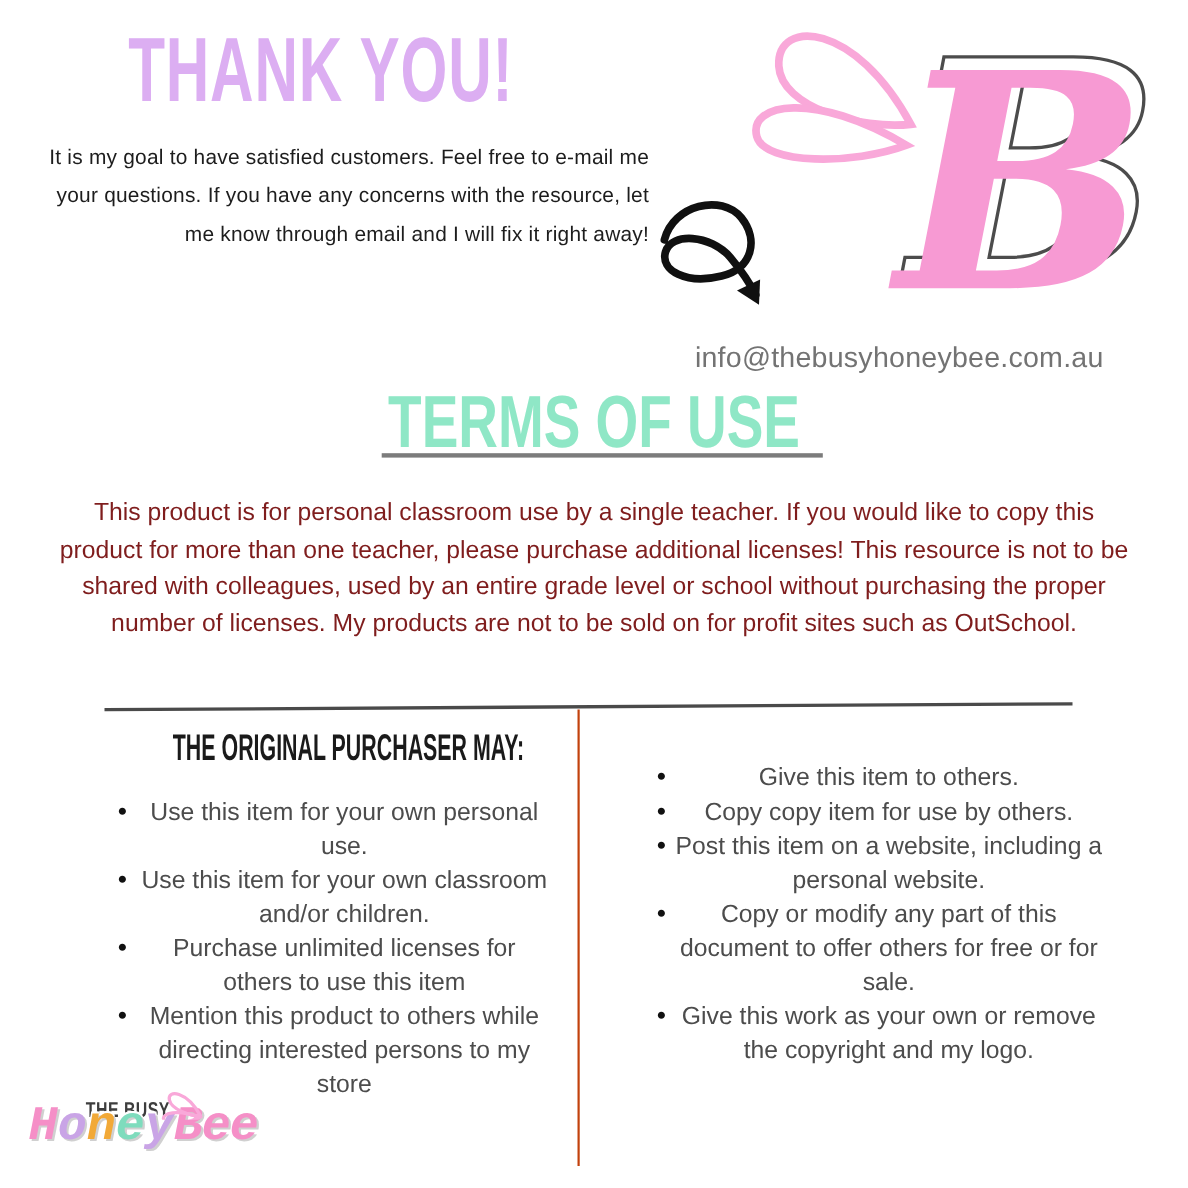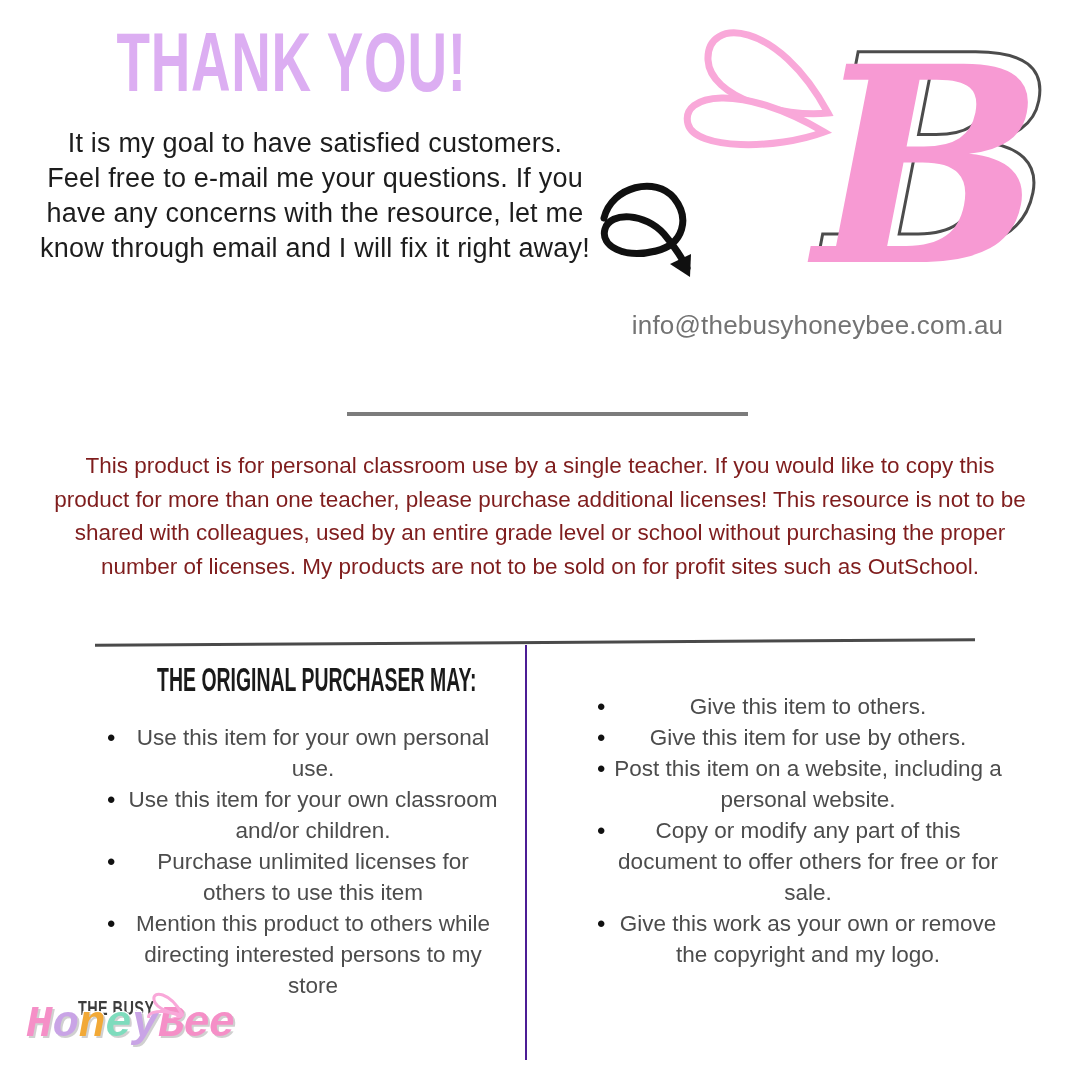--- a/index.html
+++ b/index.html
@@ -18,21 +18,21 @@
   .thank-you .big {
     display:inline-block;
     font-size:74px; font-weight:bold; line-height:1.0;
     letter-spacing:1px;
     transform:scaleX(0.74) scaleY(1.12);
     transform-origin:center top;
     color:#dcaef2;
   }
   .intro {
     position:absolute; left:40px; top:126px; width:550px;
-    font-size:27px; line-height:35px; text-align:center;
+    font-size:19px; line-height:35px; text-align:right;
     color:#1d1d1d; letter-spacing:0.2px;
   }
   .doodle-arrow {
     position:absolute; left:596px; top:178px; width:102px; height:122px;
   }
   .bee-b-logo {
     position:absolute; left:678px; top:0px; width:392px; height:300px;
   }
   .bee-b-logo .b-glyph {
     font-family:"DejaVu Serif", serif; font-style:italic; font-weight:bold;
@@ -66,21 +66,21 @@
   .col-topline {
     position:absolute; left:95px; top:641px; width:880px; height:3px;
     background:#4a4a4a; transform:rotate(-0.35deg);
   }
   .columns {
     position:absolute; left:95px; top:645px; width:922px; height:415px;
     display:flex;
   }
   .col { padding-top:20px; }
   .col-left {
-    width:432px; border-right:2px solid #4c1d95; padding-right:8px;
+    width:432px; border-right:2px solid #c2410c; padding-right:8px;
   }
   .col-right { flex:1; padding-left:8px; }
   .col-heading { text-align:center; }
   .col-heading .hd {
     display:inline-block;
     font-size:27px; font-weight:bold; color:#1a1a1a;
     transform:scaleX(0.72) scaleY(1.25);
     transform-origin:center center;
     white-space:nowrap;
   }
@@ -138,20 +138,23 @@
     <path d="M 150 113 C 100 20 28 16 30 60 C 32 98 105 118 150 113 Z" fill="#ffffff" stroke="#f9a8d9" stroke-width="7"></path>
     <path d="M 146 132 C 62 82 2 94 10 124 C 17 150 98 150 146 132 Z" fill="#ffffff" stroke="#f9a8d9" stroke-width="7"></path>
 
     <text class="b-glyph" x="148" y="250" font-size="272" fill="#ffffff" stroke="#4c4c4c" stroke-width="3">B</text>
 
     <text class="b-glyph" x="136" y="262" font-size="272" fill="#f79ad3">B</text>
   </svg>
 
   <div class="email">info@thebusyhoneybee.com.au</div>
 
+  <div class="terms-title">
+    <span class="big">TERMS OF USE</span>
+  </div>
   <div class="terms-underline"></div>
 
   <p class="terms-body">This product is for personal classroom use by a single teacher. If you would like to copy this product for more than one teacher, please purchase additional licenses! This resource is not to be shared with colleagues, used by an entire grade level or school without purchasing the proper number of licenses. My products are not to be sold on for profit sites such as OutSchool.</p>
 
   <div class="col-topline"></div>
   <div class="columns">
 
     <div class="col col-left">
       <div class="col-heading">
         <span class="hd">THE ORIGINAL PURCHASER MAY:</span>
@@ -183,21 +186,21 @@
     <div class="col col-right">
       <ul class="tlist">
 
           <li>
             <span class="dot">•</span>
             <span class="li-text">Give this item to others.</span>
           </li>
 
           <li>
             <span class="dot">•</span>
-            <span class="li-text">Give this item for use by others.</span>
+            <span class="li-text">Copy copy item for use by others.</span>
           </li>
 
           <li>
             <span class="dot">•</span>
             <span class="li-text">Post this item on a website, including a personal website.</span>
           </li>
 
           <li>
             <span class="dot">•</span>
             <span class="li-text">Copy or modify any part of this document to offer others for free or for sale.</span>

